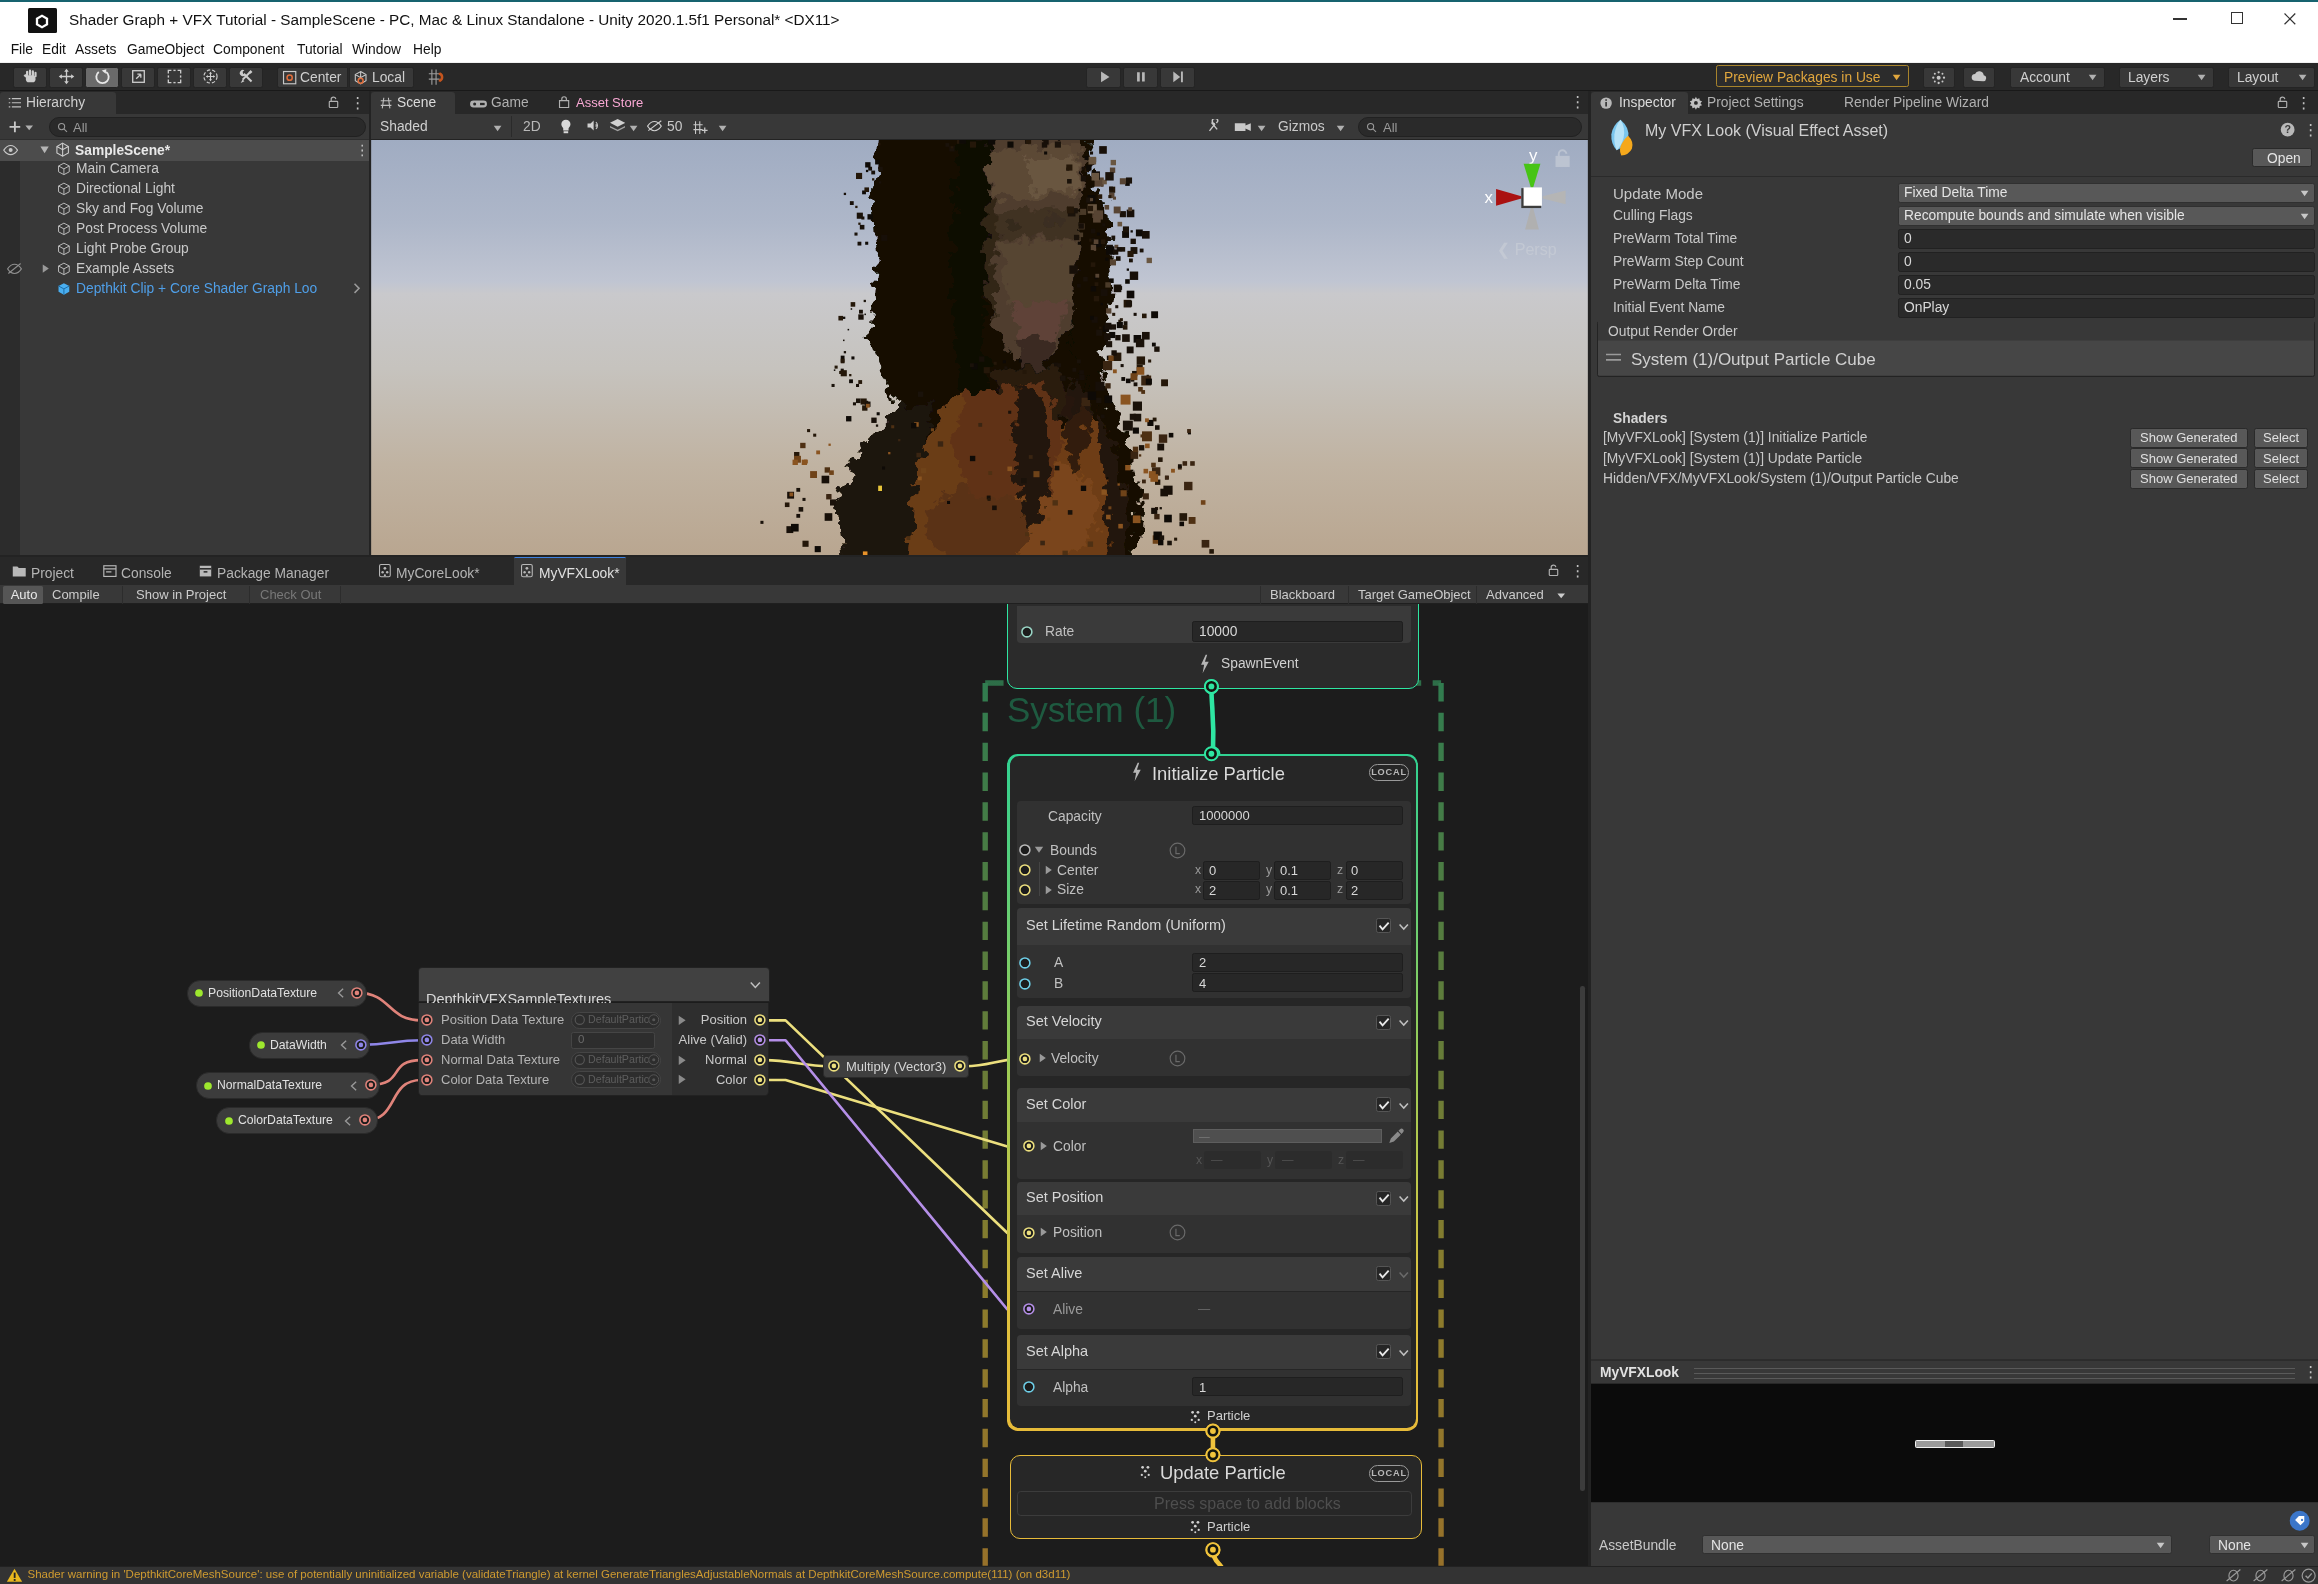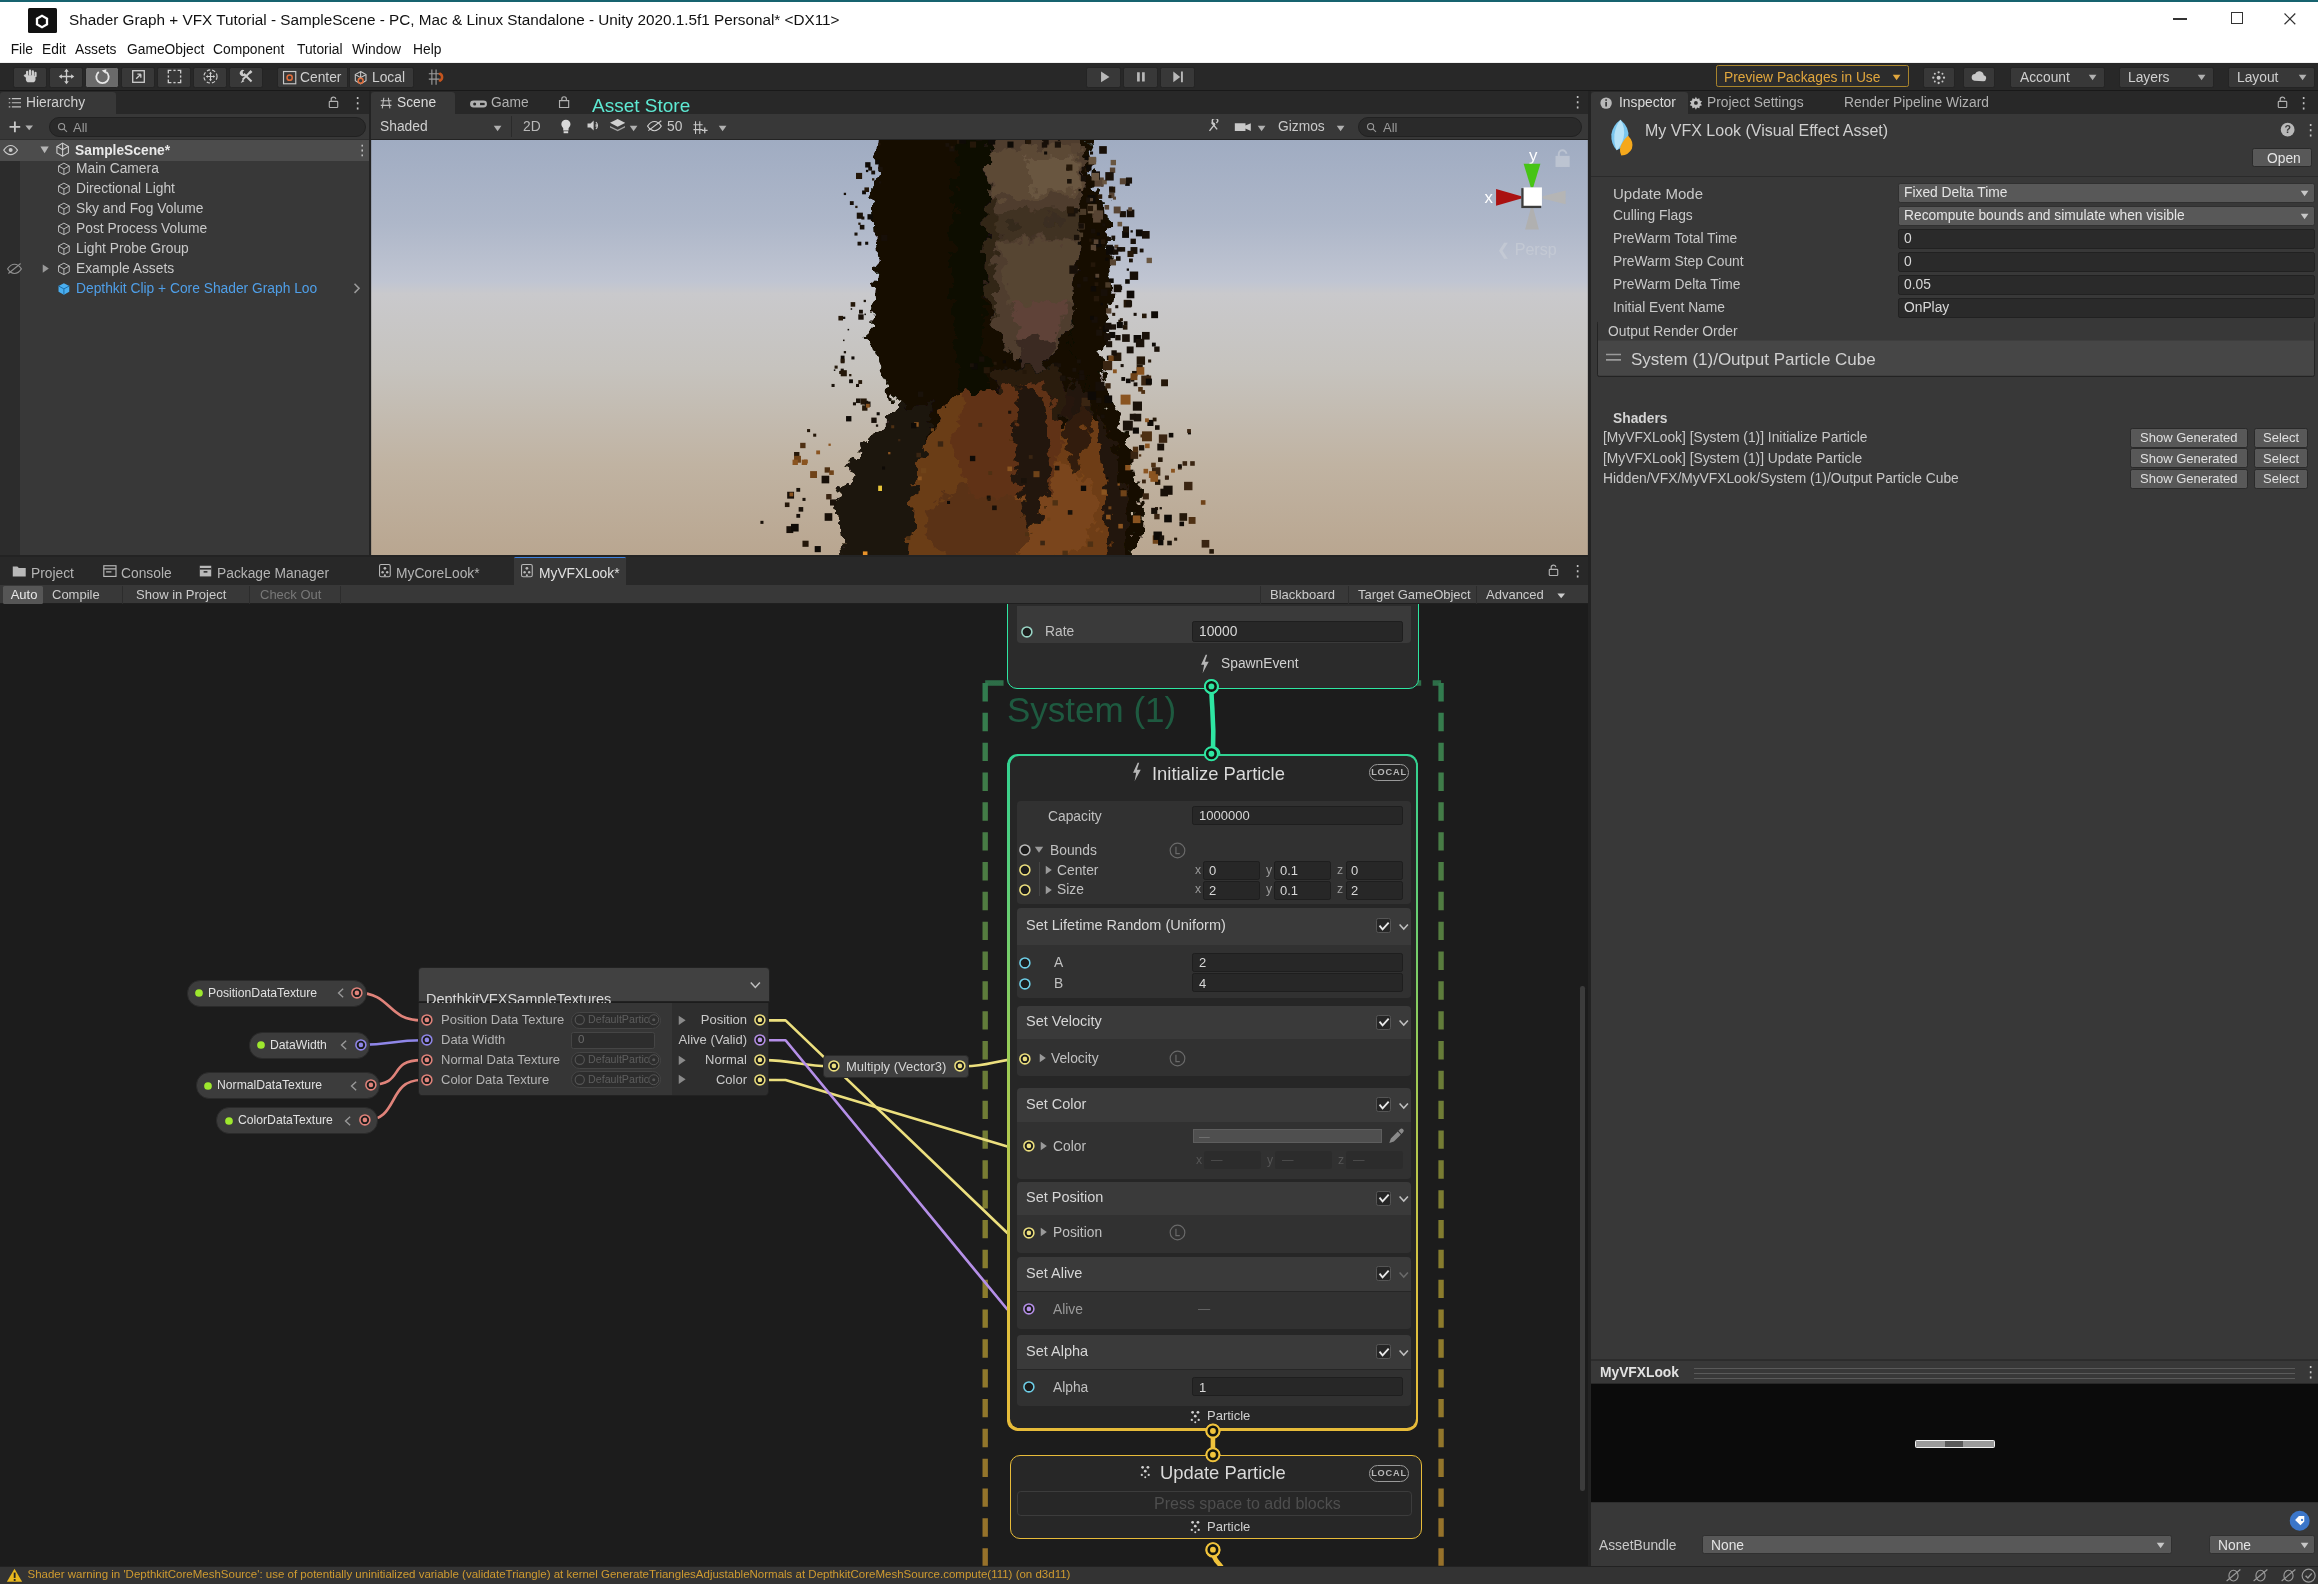--- a/index.html
+++ b/index.html
@@ -729,21 +729,21 @@
     <g fill="#b0b0b0">
       <rect x="0" y="2" width="22" height="9" rx="4.5"></rect>
       <circle cx="6" cy="6.5" r="2" fill="#282828"></circle>
       <rect x="13" y="5" width="6" height="3" fill="#282828"></rect>
     </g>
   </svg>
 <div class="a tx" style="left:491px;top:95px;font-size:13.8px;color:#b0b0b0;">Game</div>
 <svg class="a" style="left:558px;top:96px" width="12.2" height="13" viewBox="0 0 16 17">
     <path d="M2 6 h12 v9 H2z M5 6 V4 a3 3 0 0 1 6 0 v2" stroke="#b0b0b0" stroke-width="1.5" fill="none"></path>
   </svg>
-<div class="a tx" style="left:592px;top:95px;font-size:19px;color:#5eead4;">Asset Store</div>
+<div class="a tx" style="left:576px;top:95px;font-size:13px;color:#f9a8d4;">Asset Store</div>
 <div class="a tx" style="left:1570px;top:93px;font-size:15.3px;color:#c0c0c0;">⋮</div>
 <div class="a" style="left:371px;top:114px;width:1217px;height:26px;background:#383838;border-bottom:0.8px solid #232323"></div>
 <div class="a tx" style="left:380px;top:119px;font-size:13.8px;color:#cfcfcf;">Shaded</div>
 <svg class="a" style="left:493px;top:125px" width="9.2" height="6.9" viewBox="0 0 12 9">
     <path d="M1 1 L6 8 L11 1 Z" fill="#b0b0b0"></path>
   </svg>
 <div class="a" style="left:511px;top:116px;width:0.8px;height:21.4px;background:#2a2a2a"></div>
 <div class="a tx" style="left:523px;top:119px;font-size:13.8px;color:#b9b9b9;">2D</div>
 <svg class="a" style="left:559px;top:119px" width="13.8" height="15.3" viewBox="0 0 18 20">
     <path d="M9 1 a6 6 0 0 1 6 6 q0 3-2.5 5 l0 3 h-7 l0-3 Q3 10 3 7 a6 6 0 0 1 6-6z" fill="#d8d8d8"></path>

